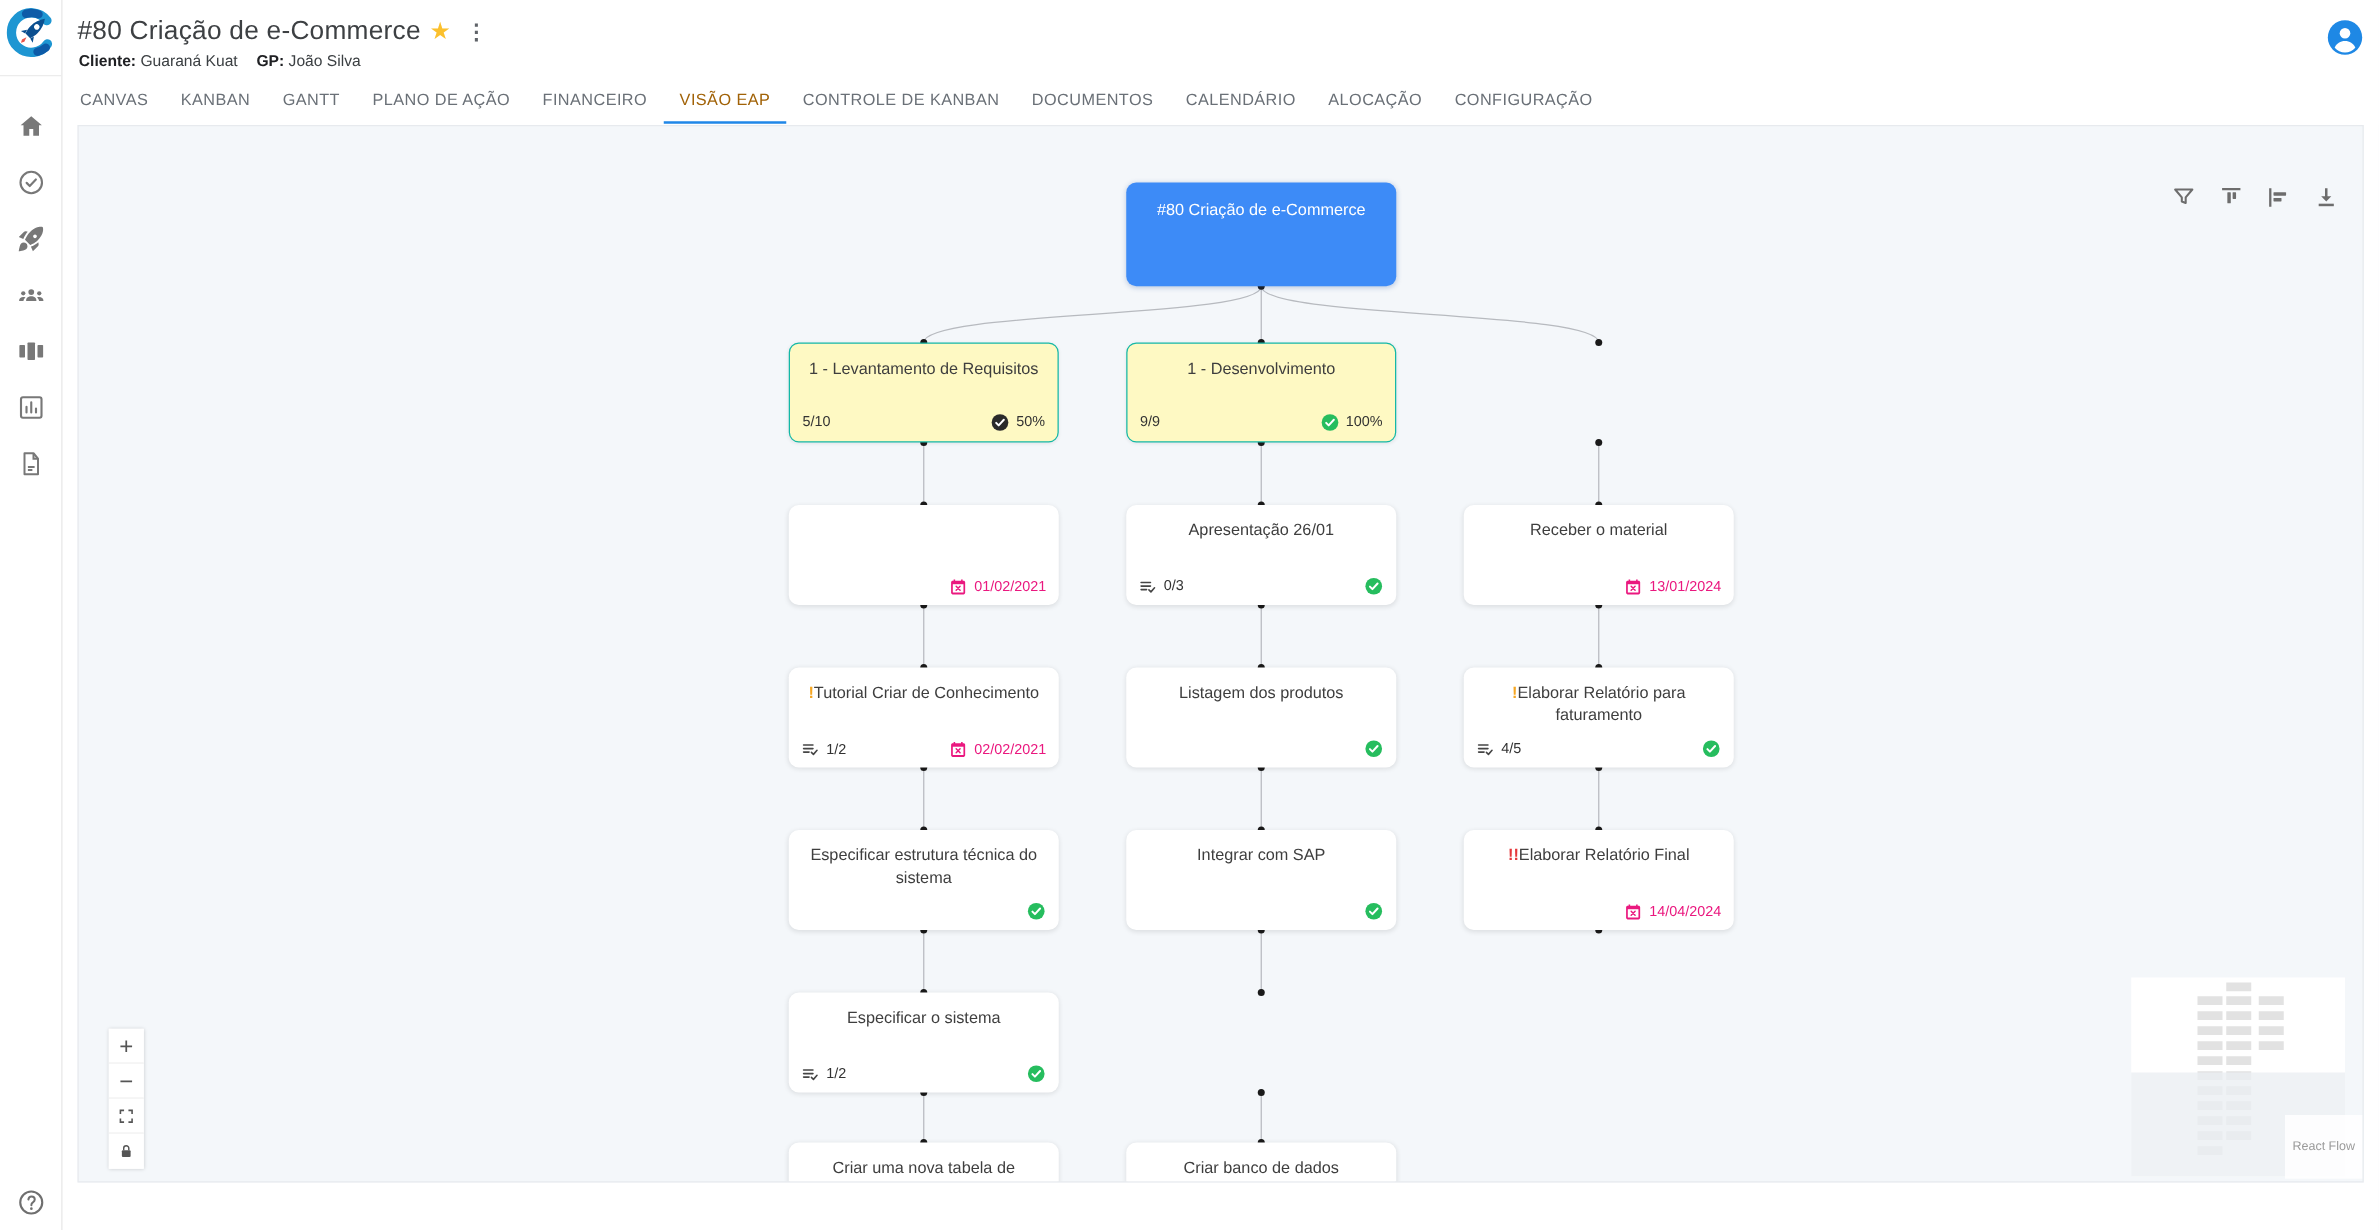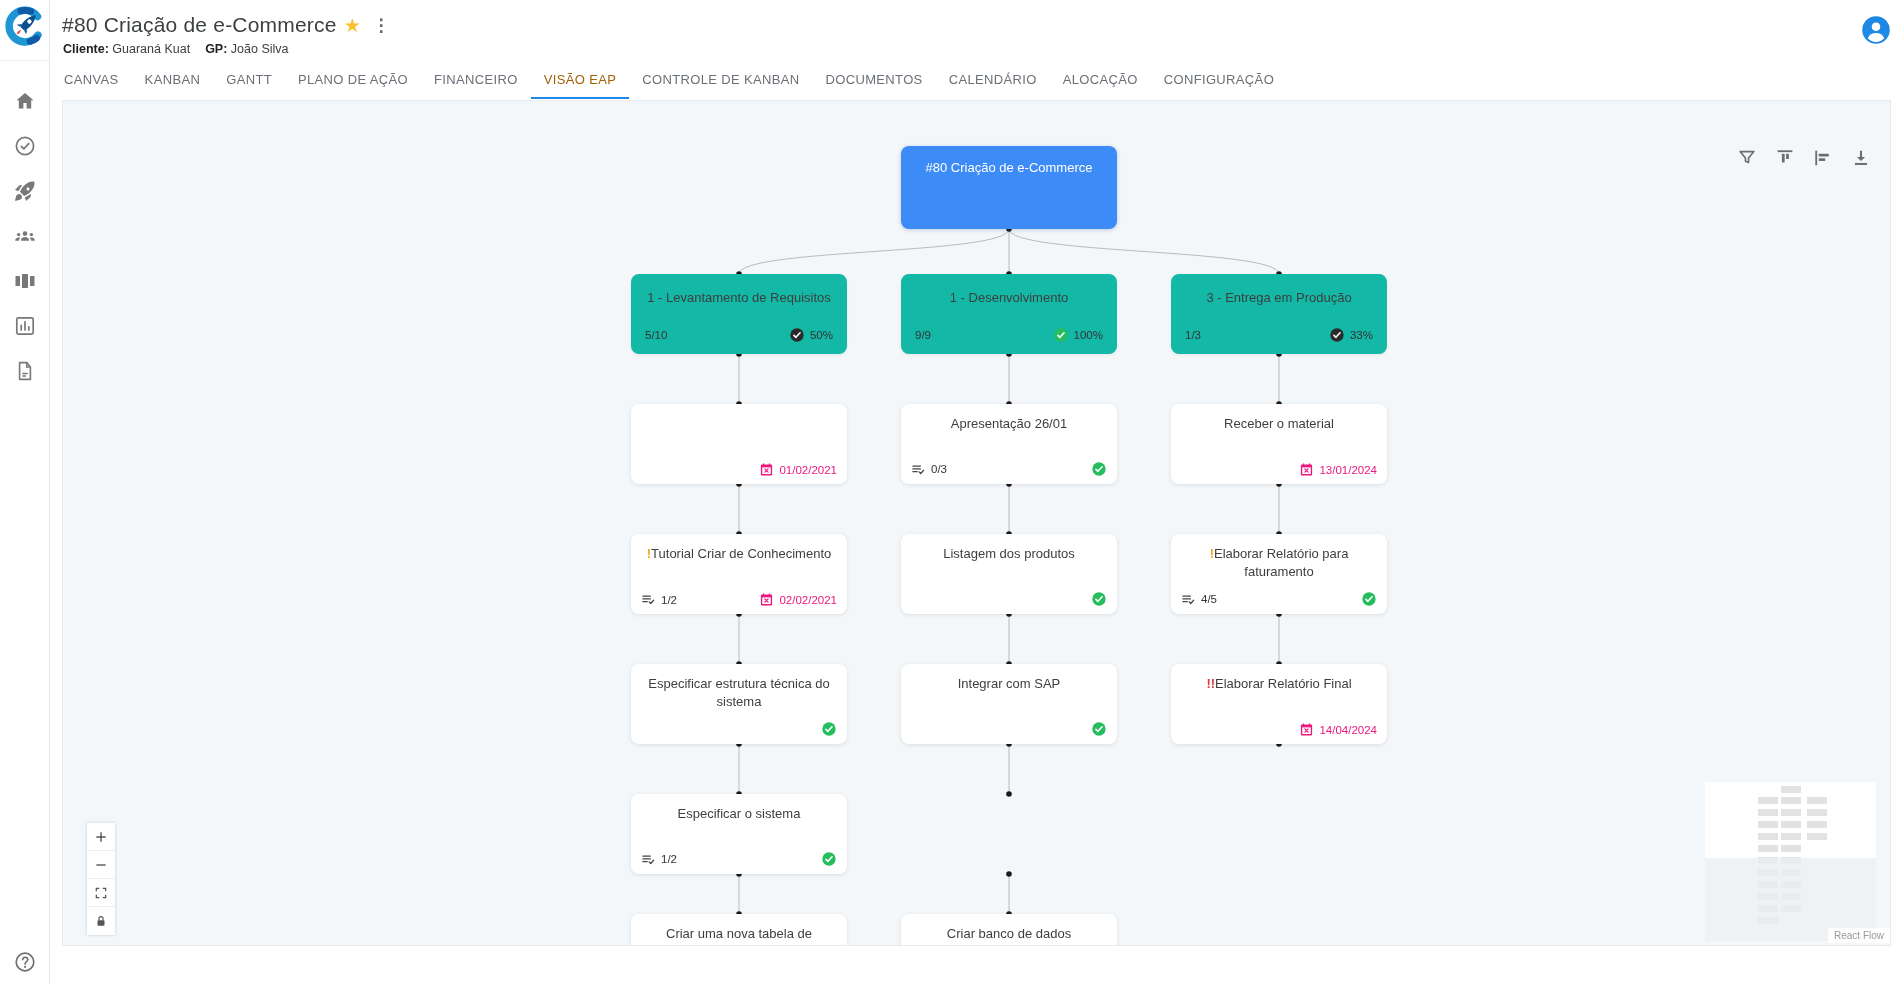--- a/index.html
+++ b/index.html
@@ -35,21 +35,21 @@
     cursor:pointer; white-space:nowrap; border-bottom:2px solid transparent; }
   .tab.active { color:#a16207; border-bottom-color:#1f87e8; }
 
   
   .canvas { position:absolute; left:62px; top:100px; width:1829px; height:846px;
     background:#f4f7fa; border:1px solid #e7eaee; overflow:hidden; }
   .edges { position:absolute; left:0; top:0; }
 
   .node { position:absolute; width:216px; height:80px; border-radius:8px; cursor:pointer; }
   .root-node { height:83px; background:#3d8bf7; box-shadow:0 1px 4px rgba(30,80,160,.25); }
-  .group-node { background:#14b8a6; border:4px solid #14b8a6; box-shadow:0 1px 3px rgba(0,0,0,.07); }
+  .group-node { background:#fef9c3; border:1px solid #14b8a6; box-shadow:0 1px 3px rgba(0,0,0,.07); }
   .task-node { background:#fff; box-shadow:0 1px 4px rgba(0,0,0,.10); }
   .node-title { padding:11px 12px 0; text-align:center; font-size:13px; line-height:1.35; color:#3e3e3e; }
   .root-node .node-title { color:#fff; padding-top:13px; }
   .node-footer { position:absolute; left:10px; right:10px; bottom:7px;
     display:flex; align-items:center; justify-content:space-between; font-size:11.5px; color:#333; }
   .node-footer.end { justify-content:flex-end; }
   .meta { display:flex; align-items:center; gap:5px; }
   .meta.pink { color:#ea187f; font-weight:400; }
   .ic-cal-s { width:15px; height:15px; color:#ea187f; }
   .ic-cl-s { width:15px; height:15px; color:#454545; }
@@ -71,21 +71,21 @@
     border-bottom:1px solid #eee; padding:0; display:flex; align-items:center; justify-content:center; cursor:pointer; }
   .fl-controls button:last-child { border-bottom:none; }
   .fl-controls svg { width:14px; height:14px; color:#555; }
 
   
   .fl-minimap { position:absolute; right:14px; bottom:4px; width:171px; height:159px; background:#fff; cursor:pointer; }
   .mm-node { position:absolute; width:20px; height:7px; background:#e2e2e2; }
   .mm-mask { position:absolute; left:0; top:76px; width:171px; height:83px; background:rgba(234,238,242,.78); }
 
   .attribution { position:absolute; right:0; bottom:2px; background:rgba(255,255,255,.85);
-    padding:2px 6px; font-size:10px; color:#9a9a9a; z-index:5; }
+    padding:20px 6px; font-size:10px; color:#9a9a9a; z-index:5; }
 </style>
 </head>
 <body>
 
 <svg width="0" height="0" style="position:absolute">
   <defs>
     <symbol id="ic-home" viewBox="0 0 24 24">
         <path fill="currentColor" d="M12 4l8.5 7.2h-2.3v8.3h-4.6v-5.4h-3.2v5.4H5.8v-8.3H3.5z"></path>
       </symbol>
     <symbol id="ic-check-o" viewBox="0 0 24 24">
@@ -329,32 +329,20 @@
     <div class="node-footer">
       <span class="meta">9/9</span>
       <span class="meta">
           <svg class="ic-cc-s cc-green">
             <use href="#ic-checkcircle"></use>
           </svg>
           <span>100%</span>
         </span>
     </div>
   </div>
-  <div class="node group-node" style="left:1108px;top:173px">
-    <div class="node-title">3 - Entrega em Produção</div>
-    <div class="node-footer">
-      <span class="meta">1/3</span>
-      <span class="meta">
-          <svg class="ic-cc-s cc-dark">
-            <use href="#ic-checkcircle"></use>
-          </svg>
-          <span>33%</span>
-        </span>
-    </div>
-  </div>
 
   <div class="node task-node" style="left:568px;top:303px">
     <div class="node-footer end">
       <span class="meta pink">
           <svg class="ic-cal-s">
             <use href="#ic-cal"></use>
           </svg>
           <span>01/02/2021</span>
         </span>
     </div>

